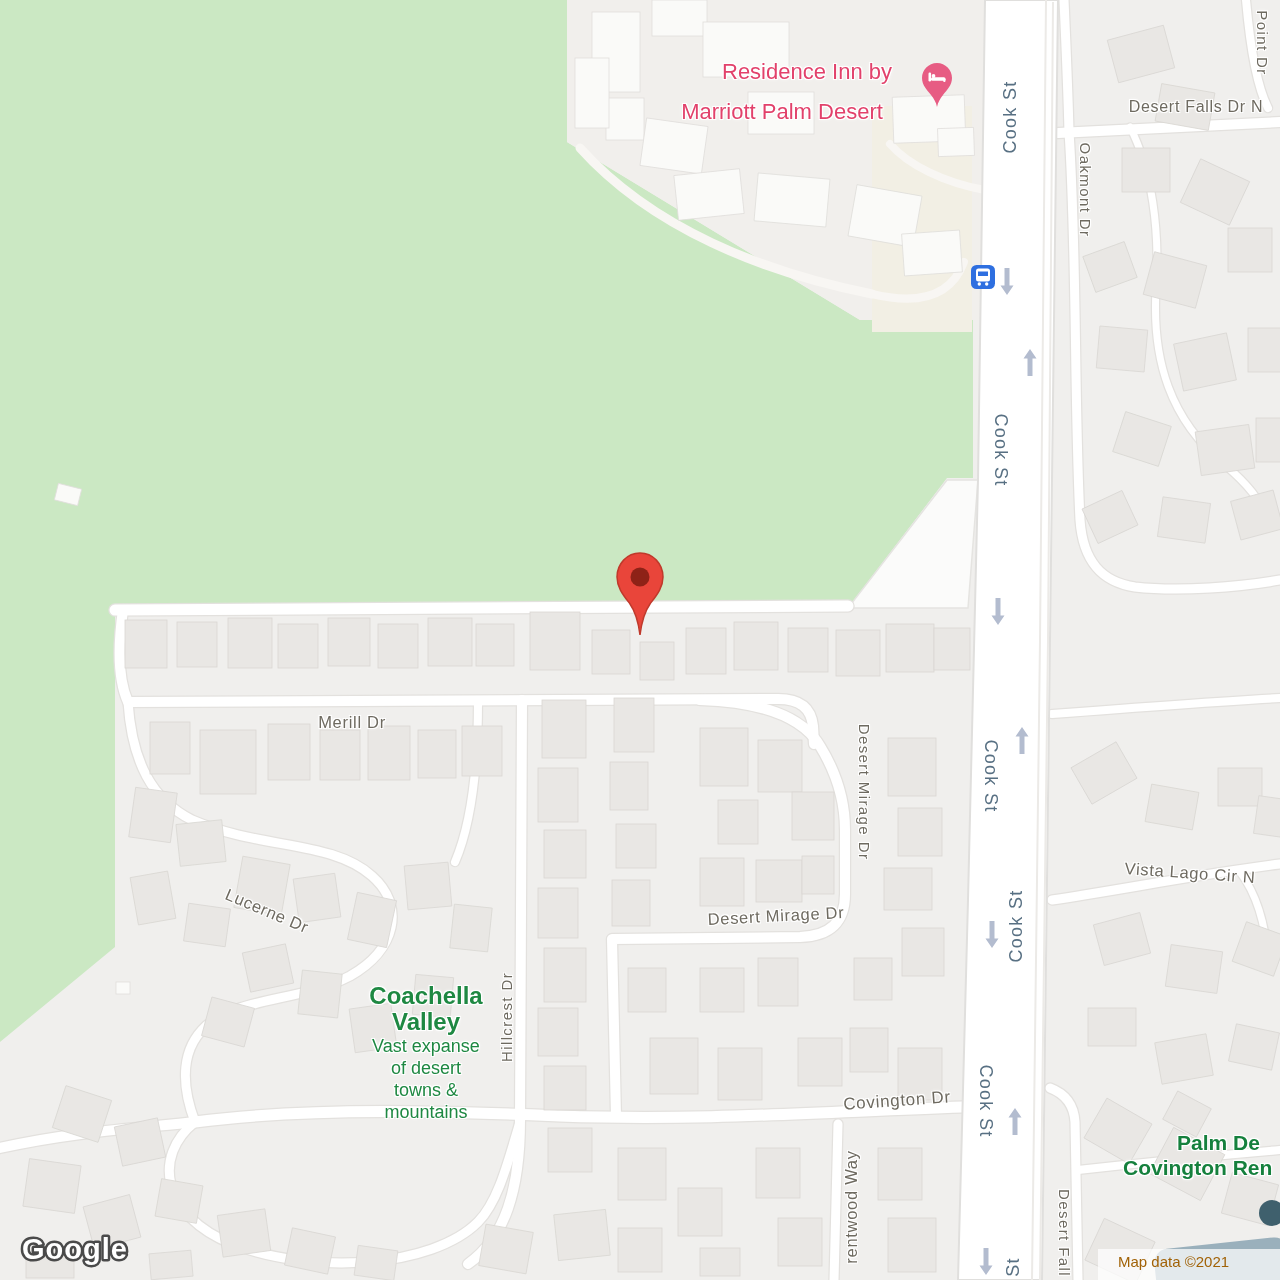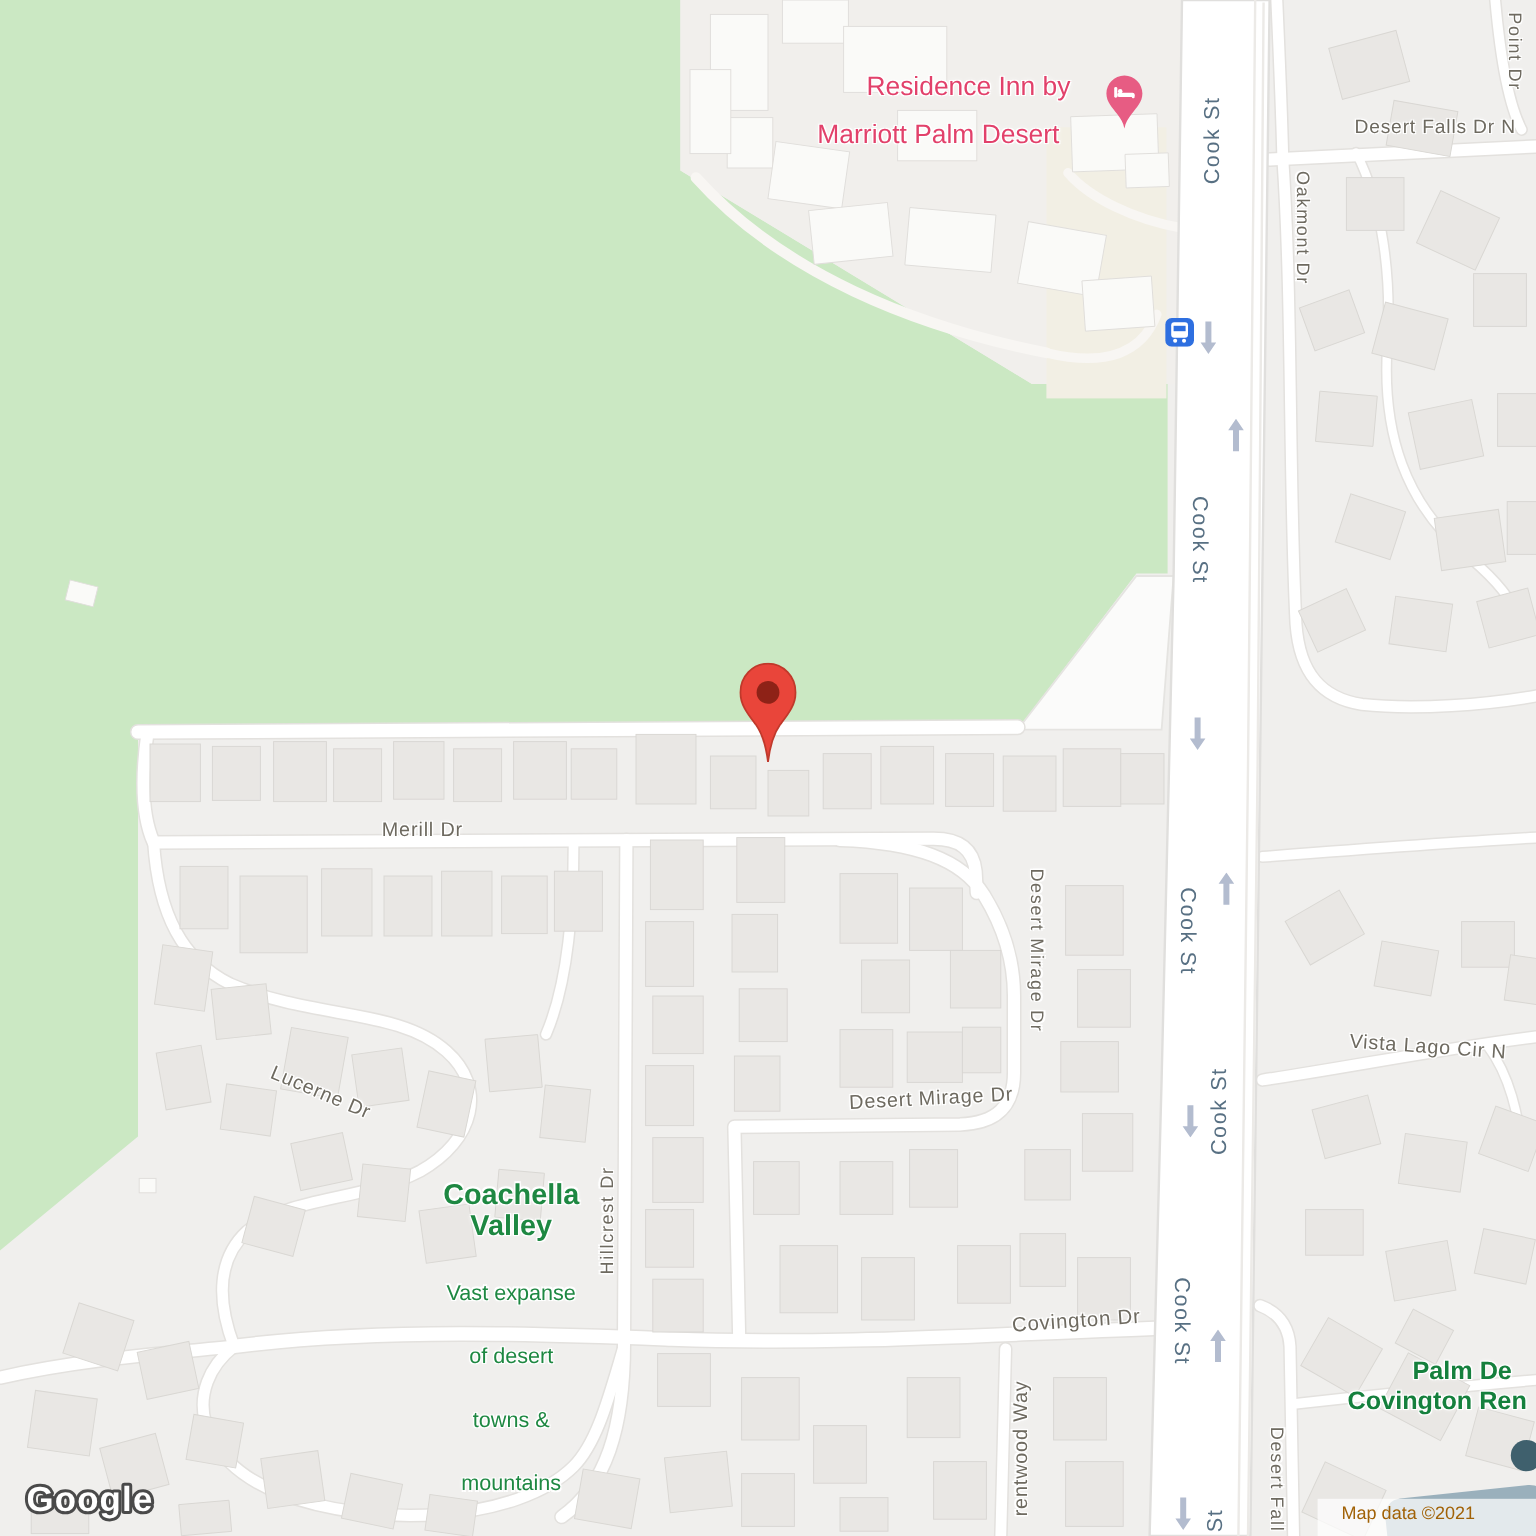--- a/index.html
+++ b/index.html
@@ -14,21 +14,21 @@
   .sl.small{font-size:15px;letter-spacing:1.4px;}
   .sl.cook{font-size:18px;color:#587083;letter-spacing:1.3px;}
   
   .hotel{position:absolute;z-index:4;font-size:22px;font-weight:normal;color:#e2416b;white-space:nowrap;
       transform:translate(-50%,-50%);
       text-shadow:-1px -1px 0 #fff,1px -1px 0 #fff,-1px 1px 0 #fff,1px 1px 0 #fff,0 0 5px #fff;}
   #coachella{position:absolute;left:426px;top:983px;transform:translateX(-50%);z-index:3;
       text-align:center;color:#1e8842;white-space:nowrap;
       text-shadow:-1px -1px 0 #fff,1px -1px 0 #fff,-1px 1px 0 #fff,1px 1px 0 #fff,0 0 4px #fff;}
   #coachella .t{font-size:24px;font-weight:bold;line-height:26px;}
-  #coachella .d{font-size:18px;line-height:22px;margin-top:31px;}
+  #coachella .d{font-size:18px;line-height:22px;}
   .pl{position:absolute;z-index:3;font-size:21px;font-weight:bold;color:#15803d;white-space:nowrap;
       text-shadow:-1px -1px 0 #fff,1px -1px 0 #fff,-1px 1px 0 #fff,1px 1px 0 #fff,0 0 4px #fff;}
   .arrow{position:absolute;z-index:3;transform:translate(-50%,-50%) rotate(var(--r,0deg));}
   .pin{position:absolute;z-index:5;}
   #attr-band{position:absolute;left:1098px;top:1249px;width:182px;height:31px;
       background:rgba(255,255,255,.72);z-index:6;}
   #attr{position:absolute;left:1118px;top:1253px;z-index:7;font-size:15px;color:#a16207;white-space:nowrap;}
   #glogo{position:absolute;left:16px;top:1228px;z-index:7;}
 </style>
 </head>
@@ -225,21 +225,21 @@
       <circle cx="1272" cy="1213" r="13" fill="#3f606d"></circle>
     </svg>
 
   <div class="sl cook" style="left:1010px;top:117px;--r:-90deg">Cook St</div>
   <div class="sl cook" style="left:1000px;top:450px;--r:90deg">Cook St</div>
   <div class="sl cook" style="left:990px;top:776px;--r:90deg">Cook St</div>
   <div class="sl cook" style="left:1016px;top:926px;--r:-90deg">Cook St</div>
   <div class="sl cook" style="left:985px;top:1101px;--r:90deg">Cook St</div>
   <div class="sl cook" style="left:1013px;top:1267px;--r:-90deg">St</div>
 
-  <div class="sl" style="left:352px;top:692px">Merill Dr</div>
+  <div class="sl" style="left:352px;top:722px">Merill Dr</div>
   <div class="sl" style="left:267px;top:911px;--r:23deg">Lucerne Dr</div>
   <div class="sl small" style="left:506px;top:1017px;--r:-90deg">Hillcrest Dr</div>
   <div class="sl small" style="left:864px;top:792px;--r:90deg">Desert Mirage Dr</div>
   <div class="sl" style="left:776px;top:916px;--r:-3deg">Desert Mirage Dr</div>
   <div class="sl" style="left:897px;top:1101px;--r:-4deg;font-size:17px">Covington Dr</div>
   <div class="sl" style="left:851px;top:1207px;--r:-90deg">rentwood Way</div>
   <div class="sl small" style="left:1085px;top:190px;--r:90deg">Oakmont Dr</div>
   <div class="sl" style="left:1196px;top:107px;font-size:16px">Desert Falls Dr N</div>
   <div class="sl small" style="left:1262px;top:43px;--r:90deg">Point Dr</div>
   <div class="sl" style="left:1190px;top:873px;--r:4deg">Vista Lago Cir N</div>

